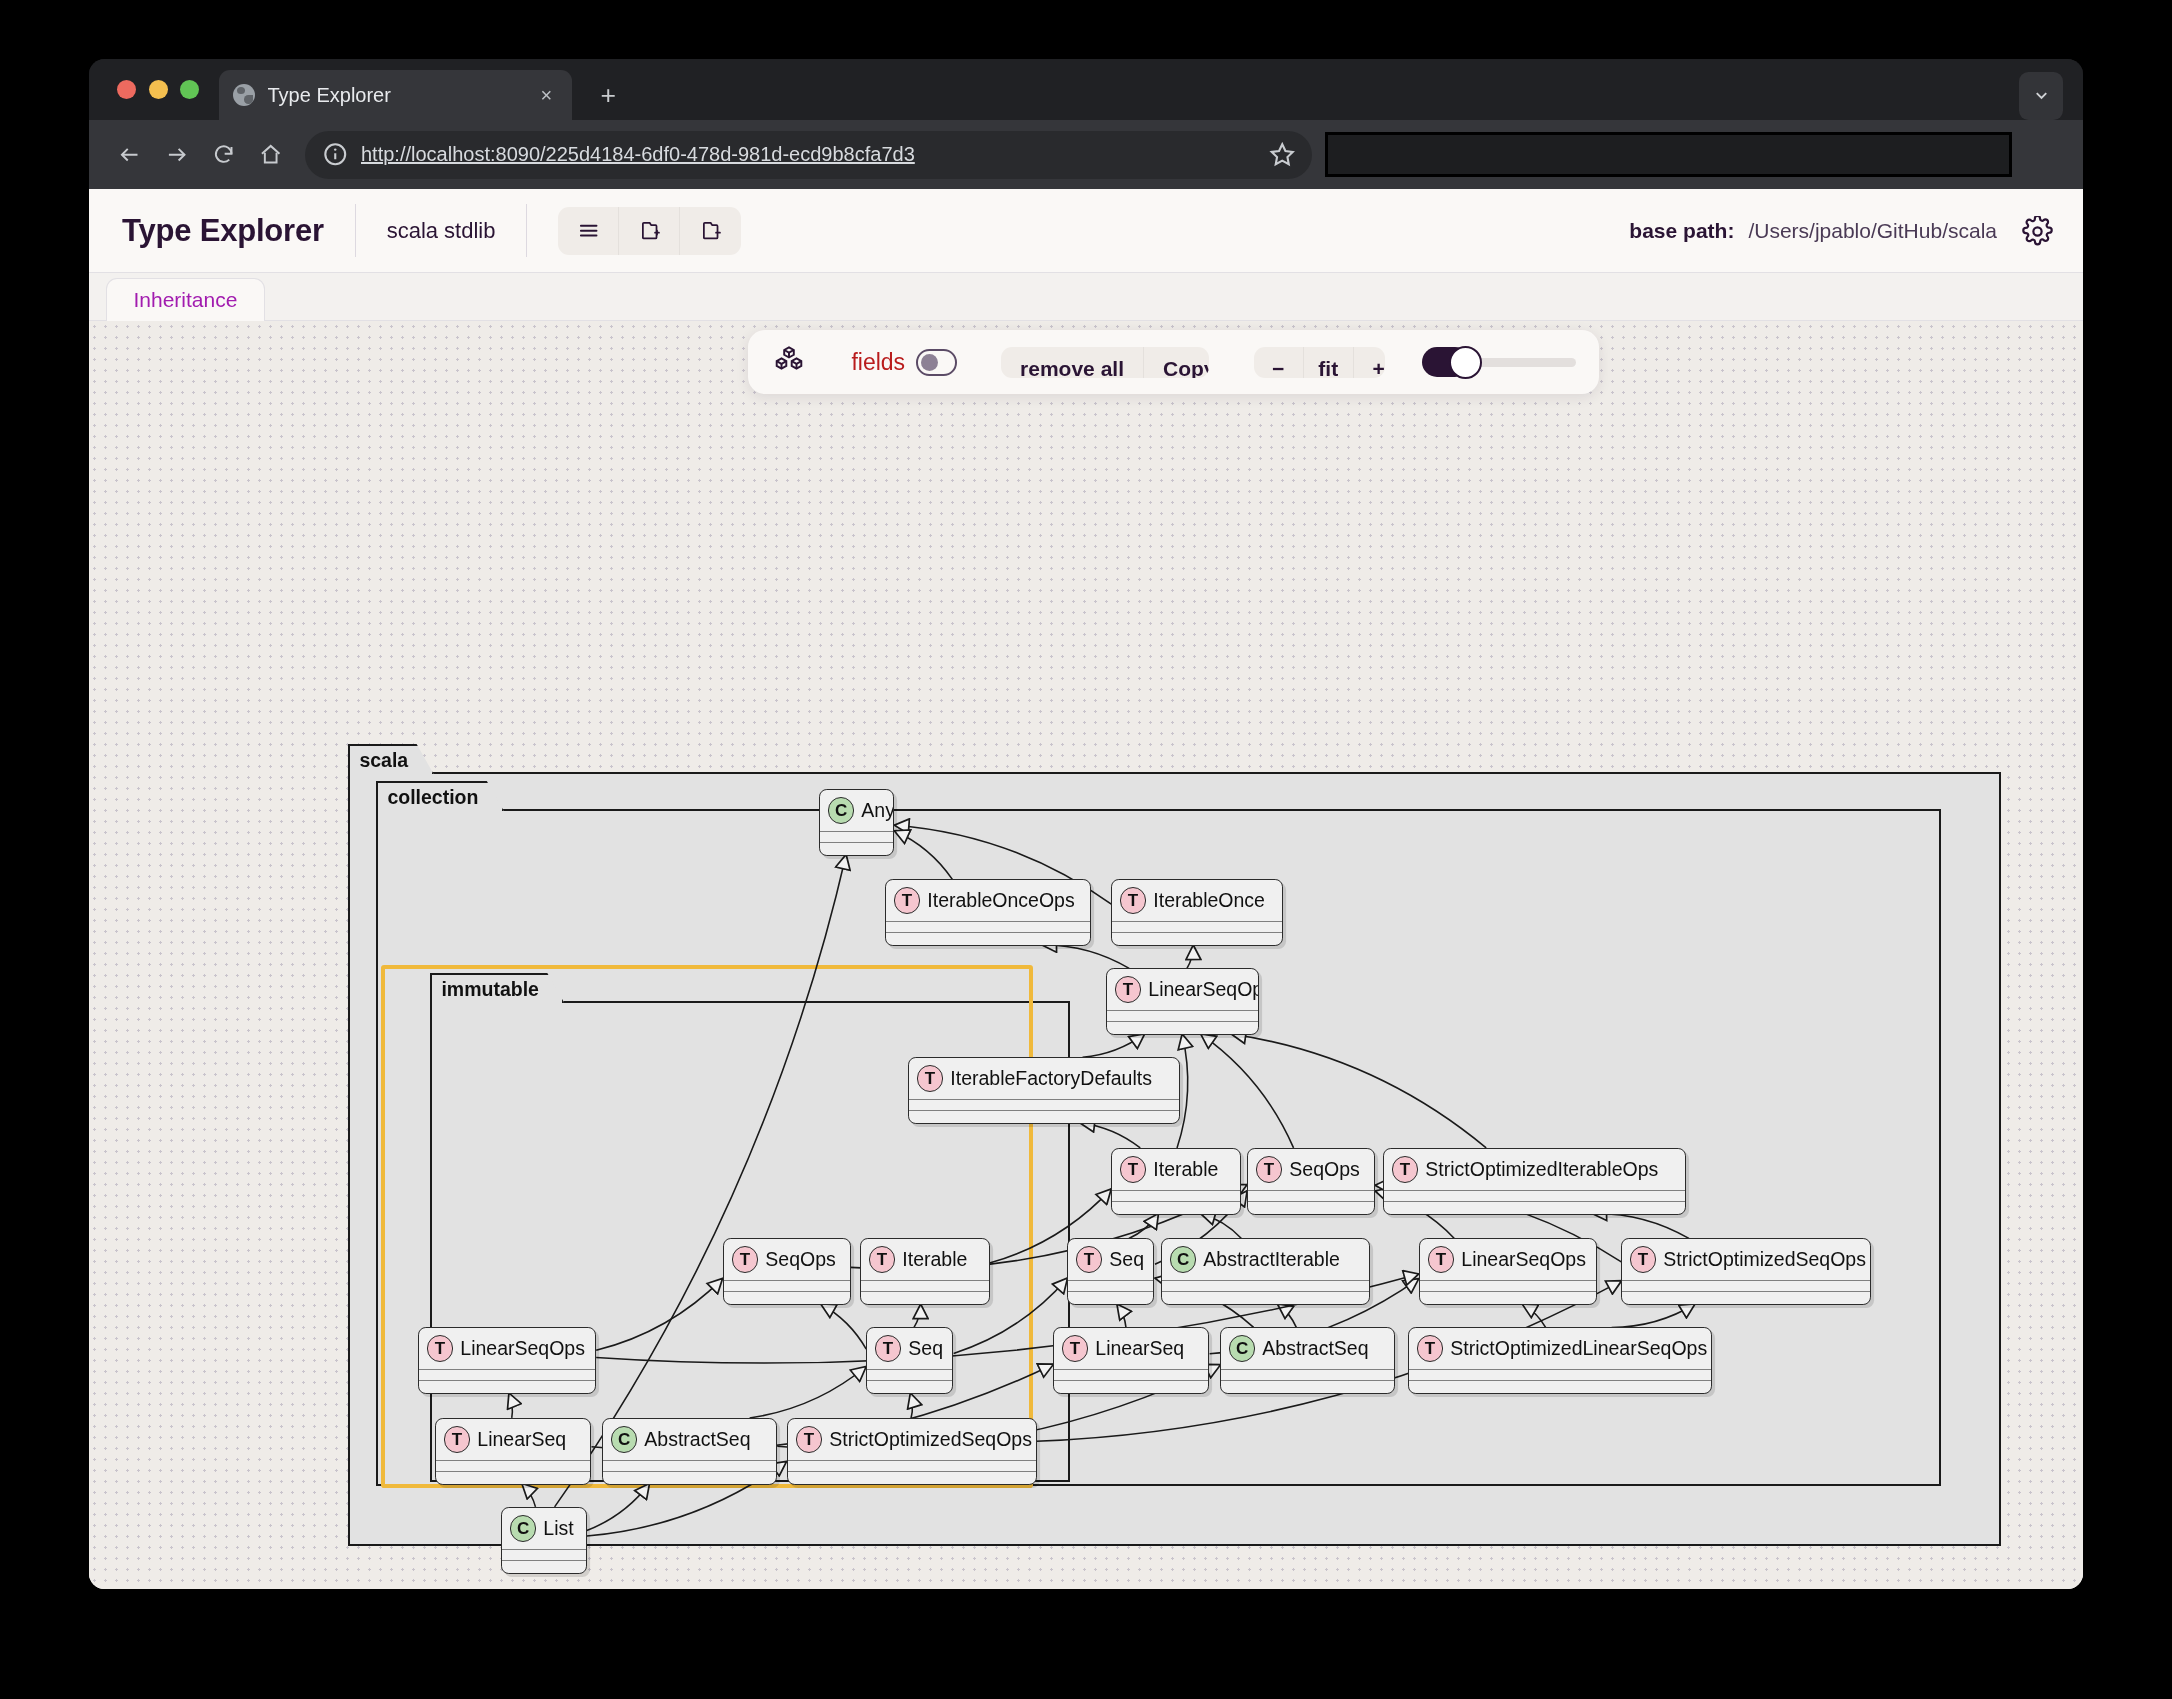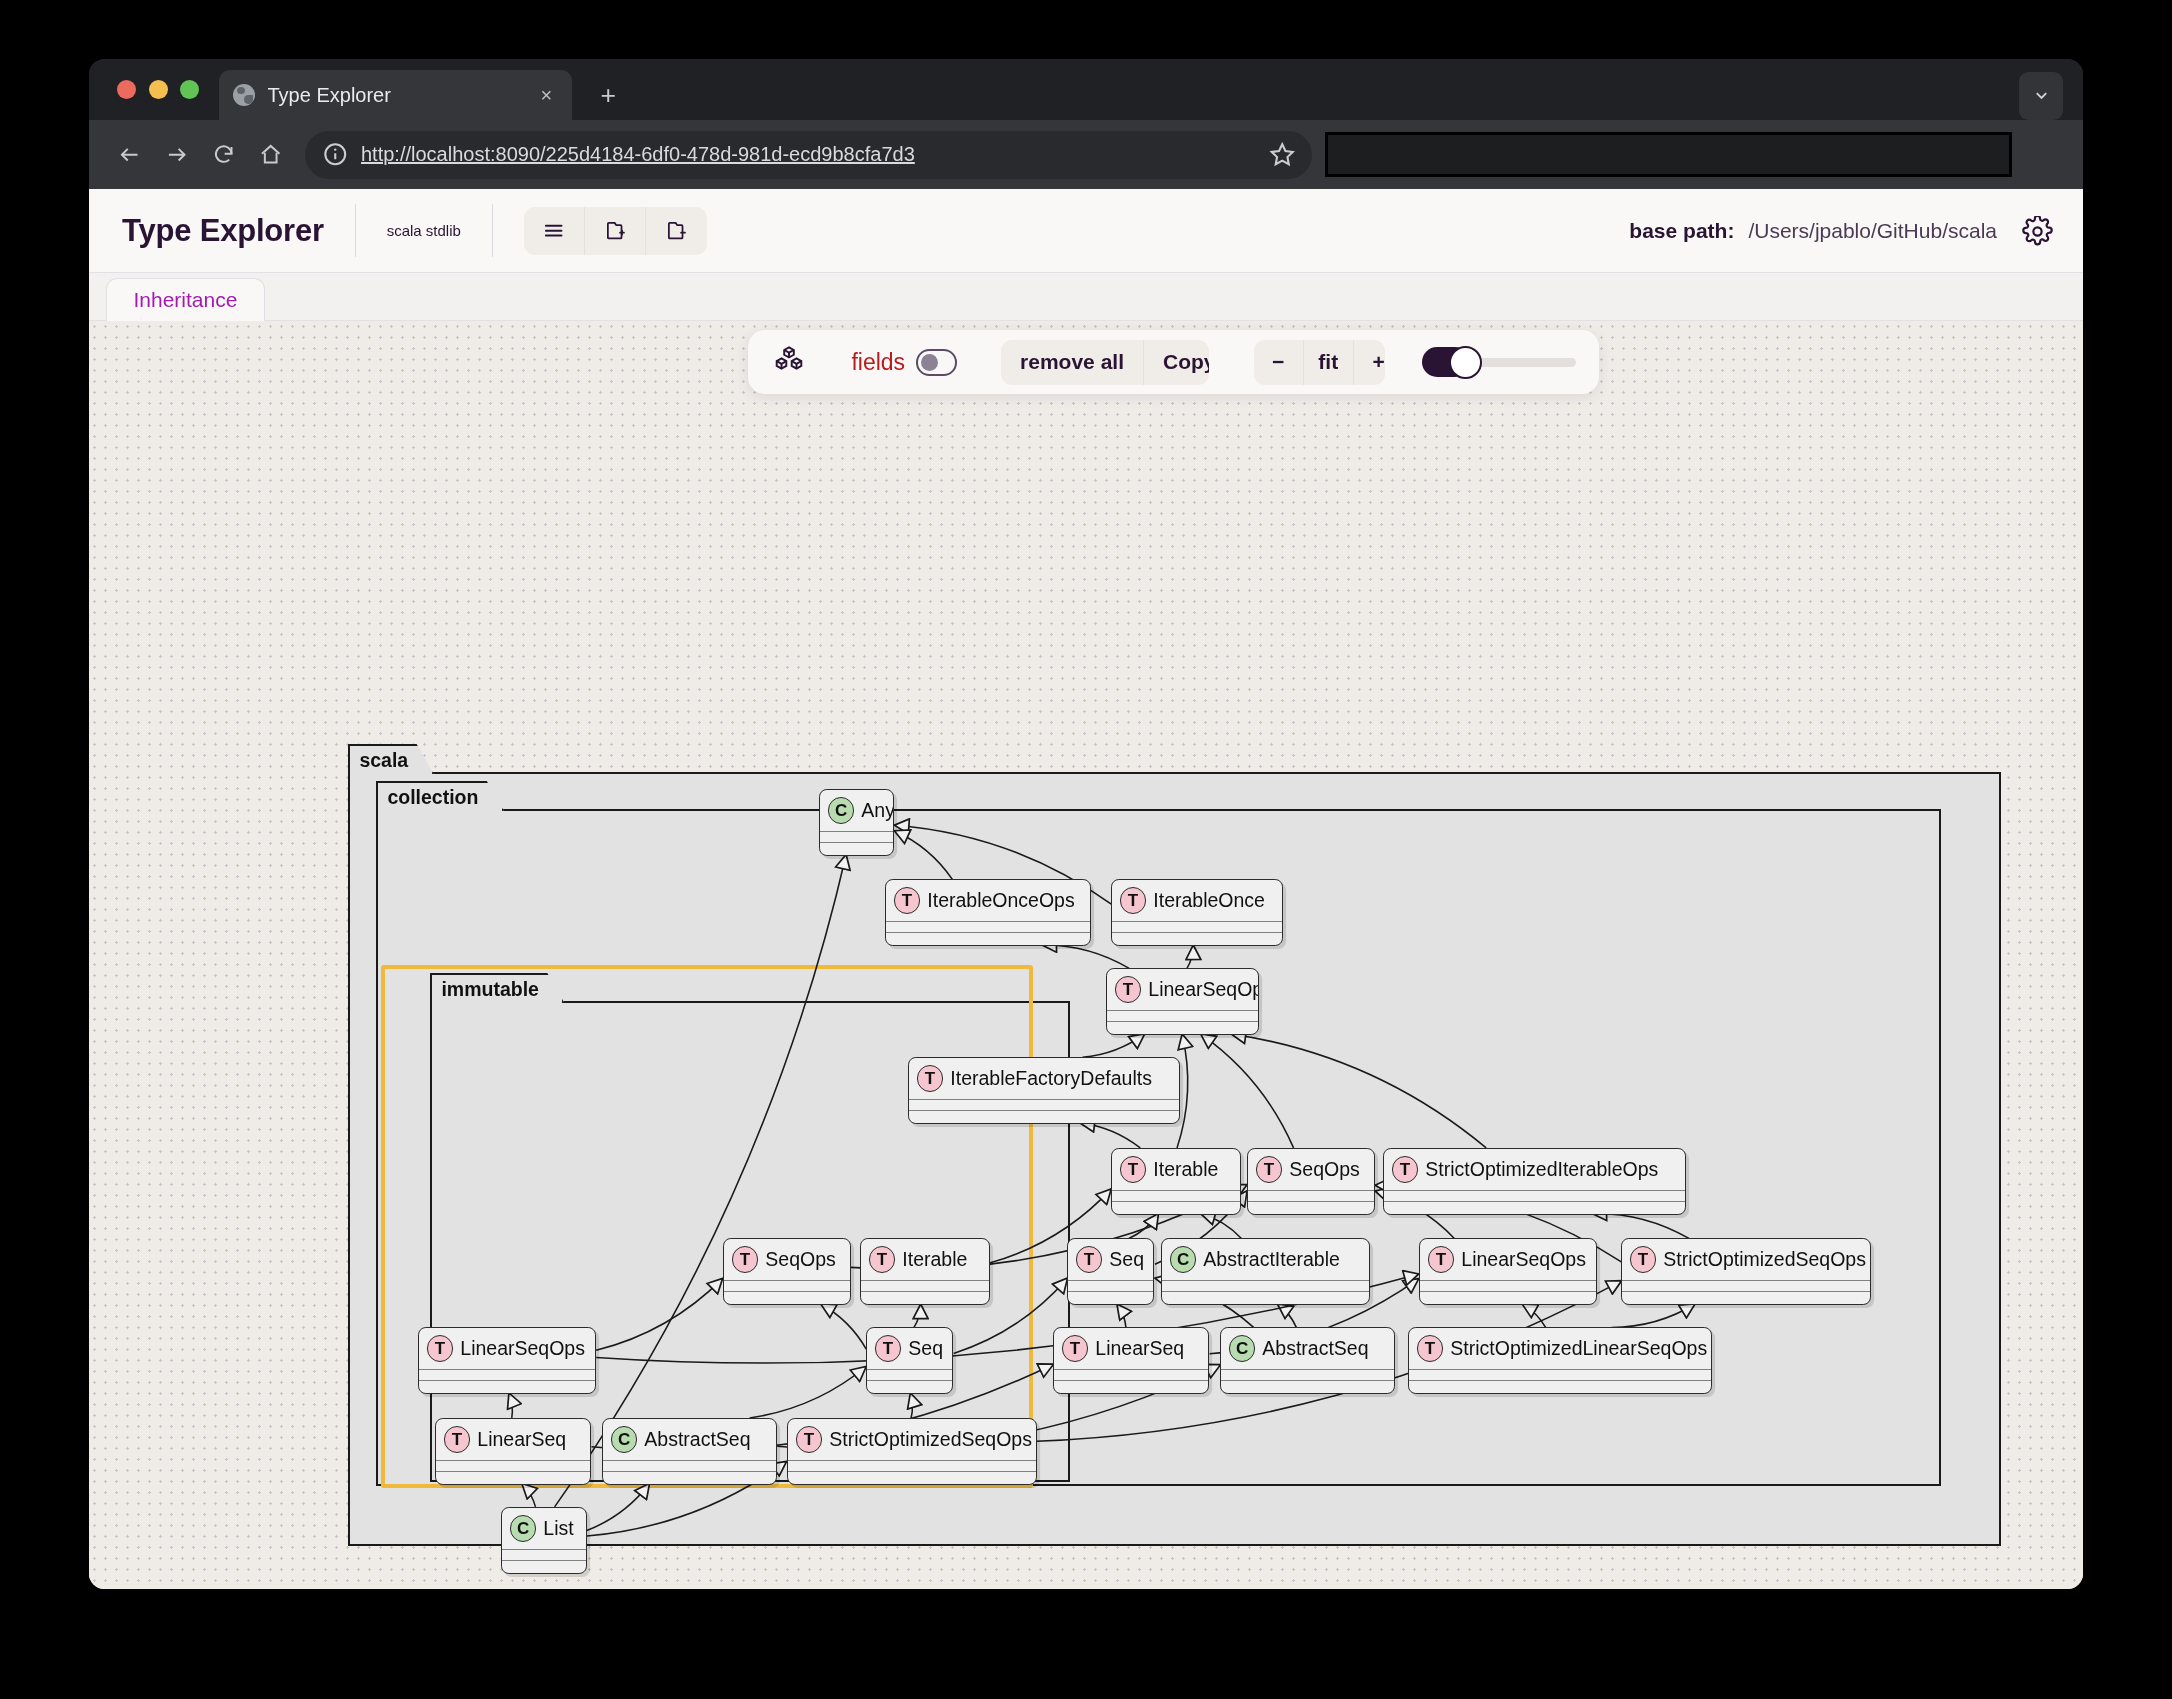--- a/index.html
+++ b/index.html
@@ -138,21 +138,21 @@
   #app-title {
     margin-left: 33px;
     font-size: 31px; font-weight: 700; color: #2a1434;
     letter-spacing: -0.2px;
   }
   .hdr-sep {
     width: 0.8px; height: 53px; background: #ddd9e0;
     margin: 0 31px;
   }
   #project-name {
-    font-size: 15px; color: #2a1434;
+    font-size: 22px; color: #2a1434;
   }
   #icon-group {
     display: flex; align-items: center;
     background: #f0ece8; border-radius: 11px;
     height: 48px; overflow: hidden;
   }
   .icon-btn {
     width: 61px; height: 48px;
     display: flex; align-items: center; justify-content: center;
     color: #2a1434;
@@ -218,21 +218,21 @@
     position: relative;
   }
   #fields-toggle::after {
     content: ""; position: absolute; left: 3.1px; top: 3.1px;
     width: 17px; height: 17px; border-radius: 50%;
     background: #8d8195;
   }
   .btn-group {
     display: flex; 
     background: #f0ece8; border-radius: 11px;
-    height: 45px; overflow: hidden;
+    height: 31px; overflow: hidden;
   }
   .btn-group .gbtn {
     height: 45px; padding: 0 19px;
     display: flex; align-items: center; justify-content: center;
     font-size: 21px; color: #2a1434; font-weight: 600;
     border-right: 0.8px solid #e4e0dc;
     white-space: nowrap;
   }
   .btn-group .gbtn:last-child { border-right: none; }
   #action-group { margin-left: 44px; }

